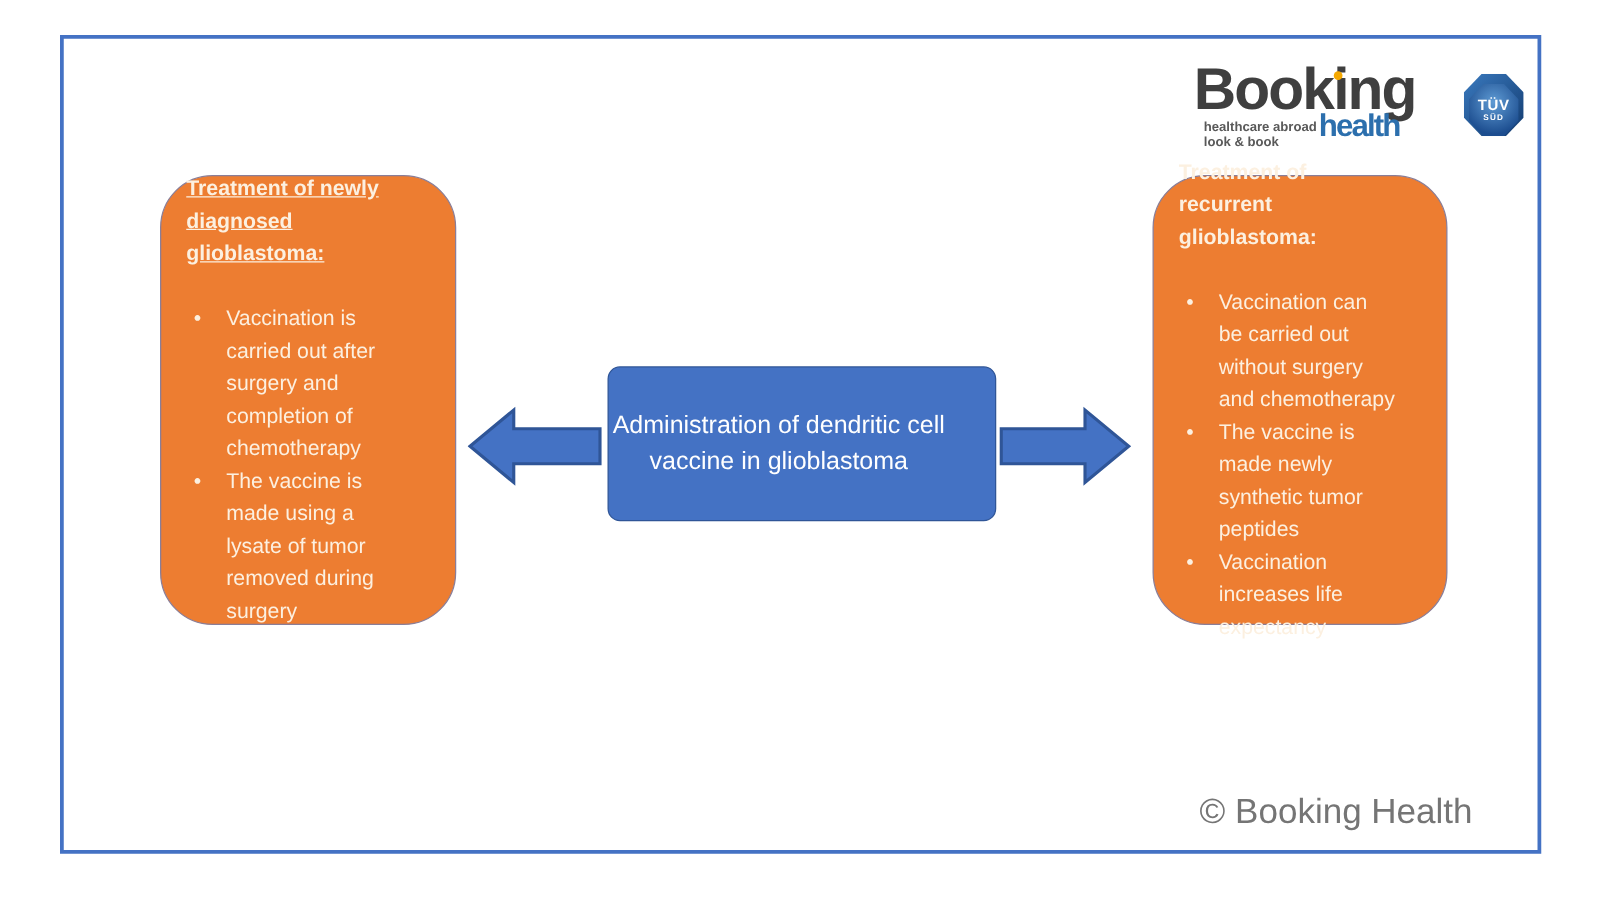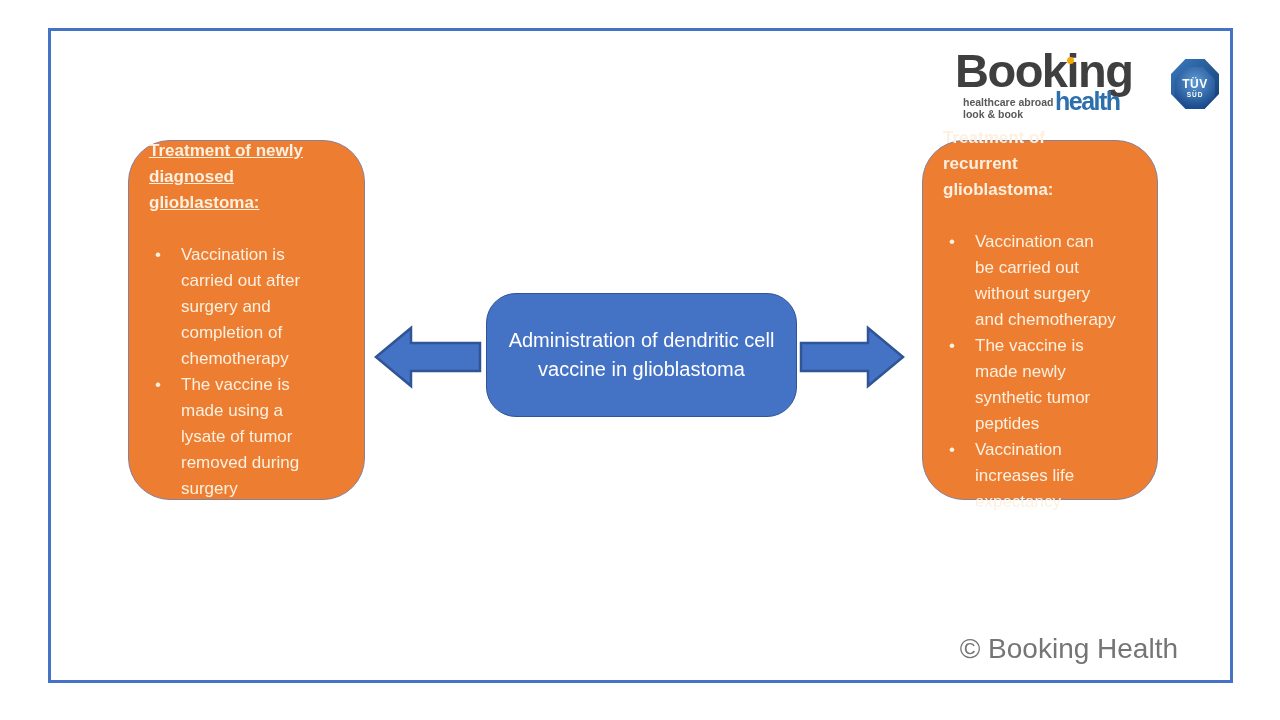--- a/index.html
+++ b/index.html
@@ -47,22 +47,22 @@
   .t-box.left{left:128px;top:140px;}
   .t-box.right{left:922px;top:140px;width:236px;}
   .box-heading{font-weight:700;max-width:181px;margin-bottom:26px;}
   .box-heading.underlined{text-decoration:underline;}
   .bullet-list{list-style:none;width:174px;}
   .bullet-item{position:relative;padding-left:32px;width:174px;}
   .bullet-item::before{content:"\2022";position:absolute;left:6px;top:0;}
 
   
   .center-box{position:absolute;left:486px;top:293px;width:311px;height:124px;
-    background:var(--blue);border:1.5px solid var(--blue-outline);border-radius:30px;
-    display:flex;align-items:center;justify-content:center;}
+    background:var(--blue);border:1.5px solid var(--blue-outline);border-radius:10px;
+    display:flex;align-items:center;justify-content:flex-start;}
   .center-box-text{color:#ffffff;font-size:20px;line-height:29px;text-align:center;
     max-width:272px;}
   .arrow{position:absolute;top:325px;}
   .arrow.left-a{left:374px;}
   .arrow.right-a{left:799px;}
 
   
   .copyright{position:absolute;left:958px;top:633px;width:220px;text-align:right;
     font-size:28px;color:var(--copyright-gray);}
 </style>

